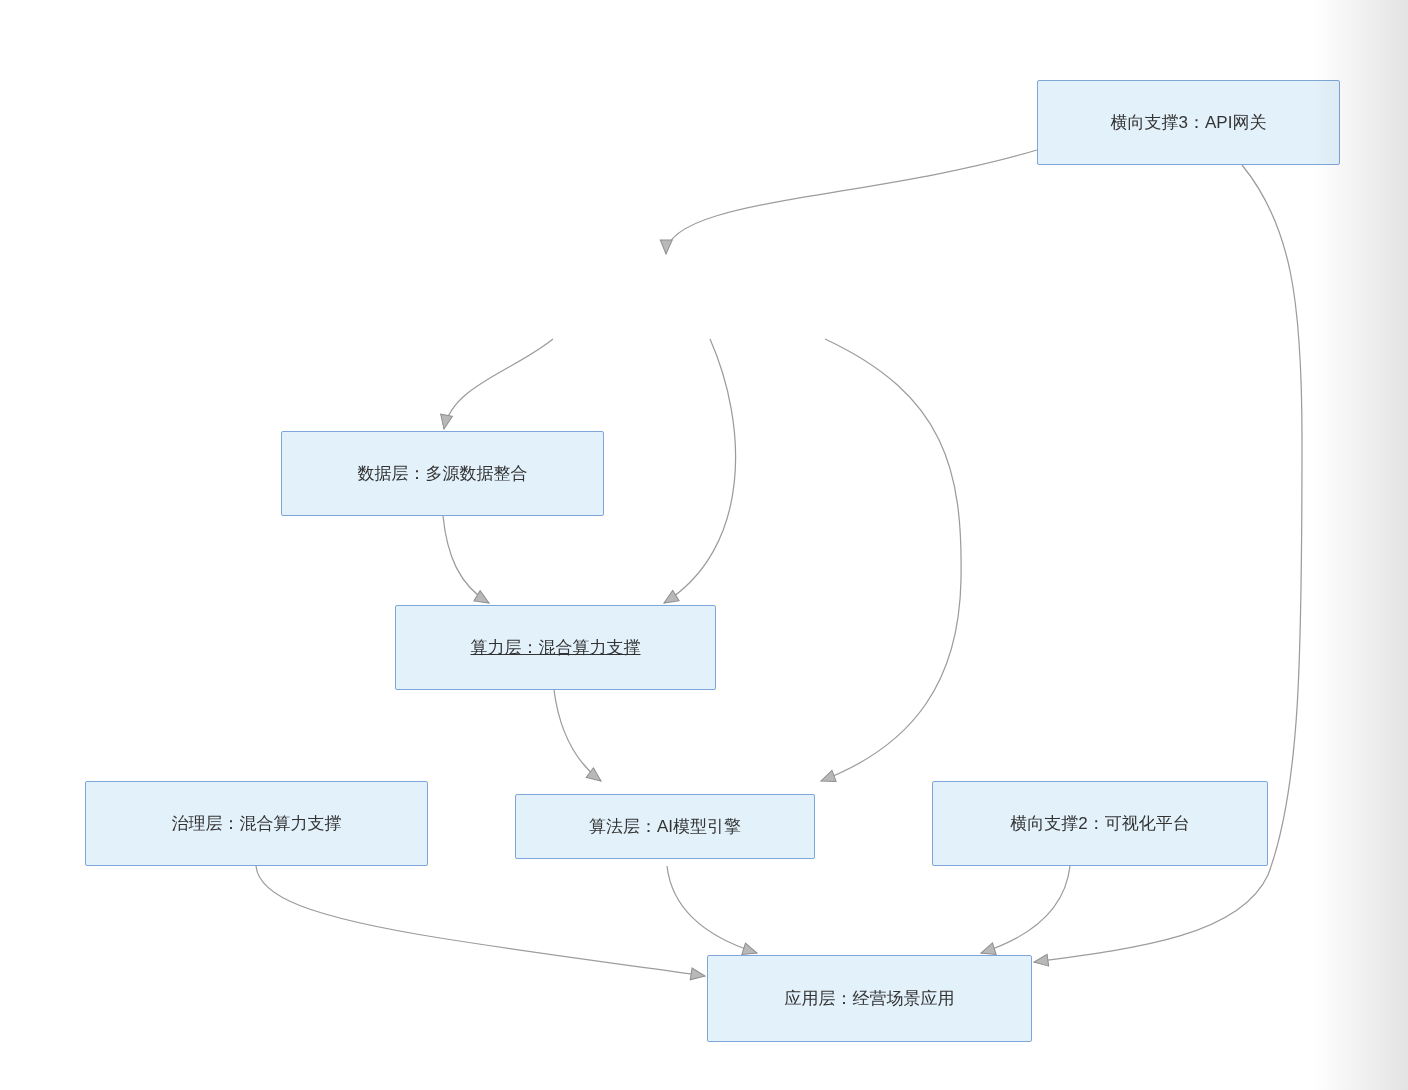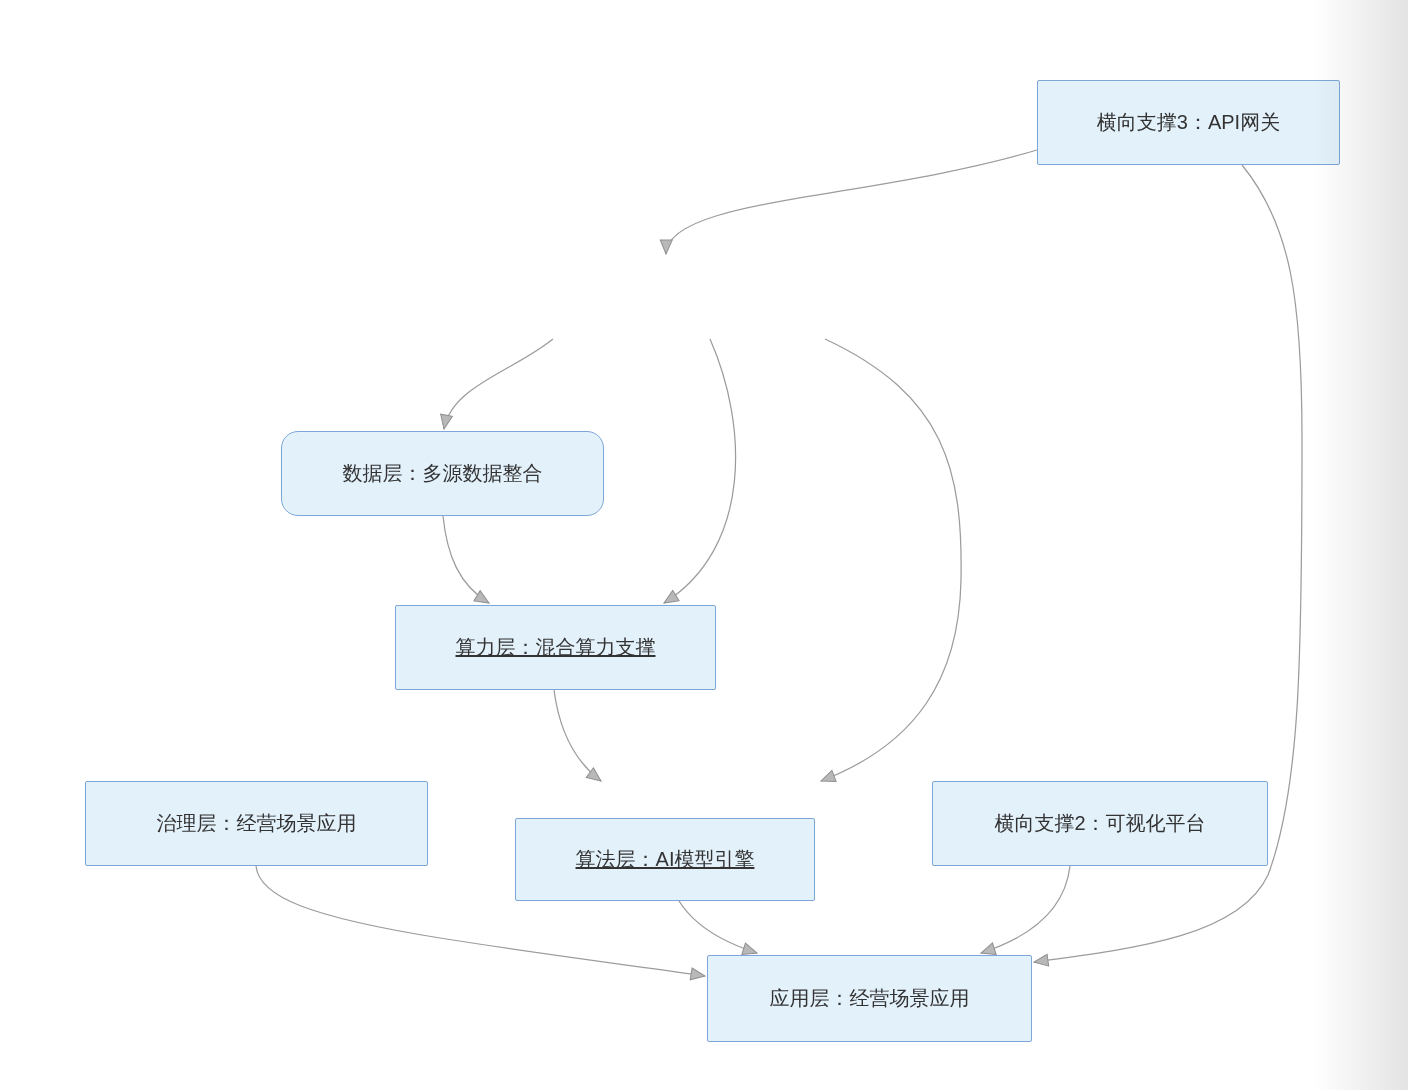--- a/index.html
+++ b/index.html
@@ -42,30 +42,30 @@
   .node{
     position:absolute;
     box-sizing:border-box;
     background:var(--node-fill);
     border:1.5px solid var(--node-border);
     border-radius:2px;
     display:flex;
     align-items:center;
     justify-content:center;
     color:var(--text);
-    font-size:20px;
+    font-size:17px;
     text-align:center;
     white-space:nowrap;
   }
   .node-support3   {left:1037px; top:80px;  width:303px; height:85px;}
   .node-support1   {left:497px;  top:256px; width:336px; height:83px;}
-  .node-data       {left:281px;  top:431px; width:323px; height:85px;border-radius:17px;}
+  .node-data       {left:281px;  top:431px; width:323px; height:85px;}
   .node-compute    {left:395px;  top:605px; width:321px; height:85px;text-decoration:underline;}
   .node-governance {left:85px;   top:781px; width:343px; height:85px;}
-  .node-algorithm  {left:515px;  top:818px; width:300px; height:83px;text-decoration:underline;}
+  .node-algorithm  {left:515px;  top:794px; width:300px; height:65px;}
   .node-support2   {left:932px;  top:781px; width:336px; height:85px;}
   .node-application{left:707px;  top:955px; width:325px; height:87px;}
   .right-shadow{
     position:absolute;
     top:0;right:0;
     width:95px;height:1090px;
     background:linear-gradient(to right, rgba(0,0,0,0), rgba(0,0,0,0.11));
     pointer-events:none;
   }
 </style>
@@ -109,21 +109,21 @@
 
   <div class="node node-data">
     <span>数据层：多源数据整合</span>
   </div>
 
   <div class="node node-compute">
     <span>算力层：混合算力支撑</span>
   </div>
 
   <div class="node node-governance">
-    <span>治理层：经营场景应用</span>
+    <span>治理层：混合算力支撑</span>
   </div>
 
   <div class="node node-algorithm">
     <span>算法层：AI模型引擎</span>
   </div>
 
   <div class="node node-support2">
     <span>横向支撑2：可视化平台</span>
   </div>
 

